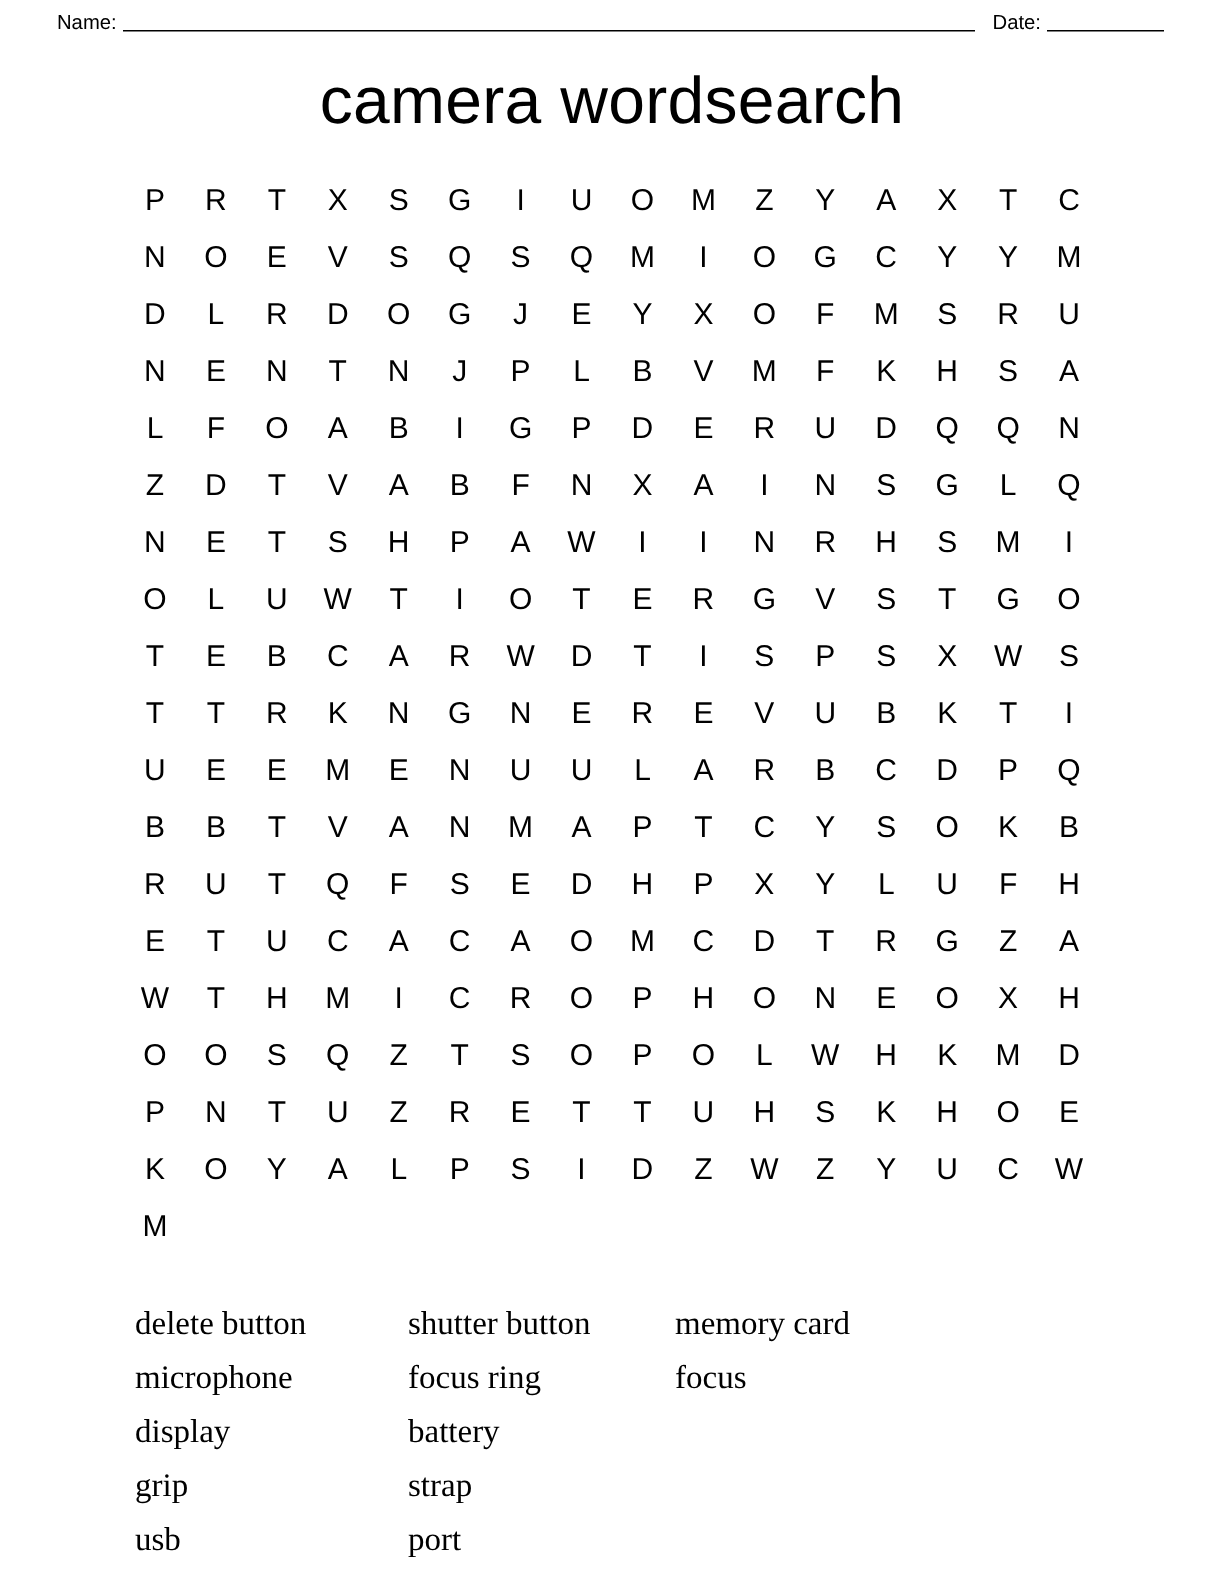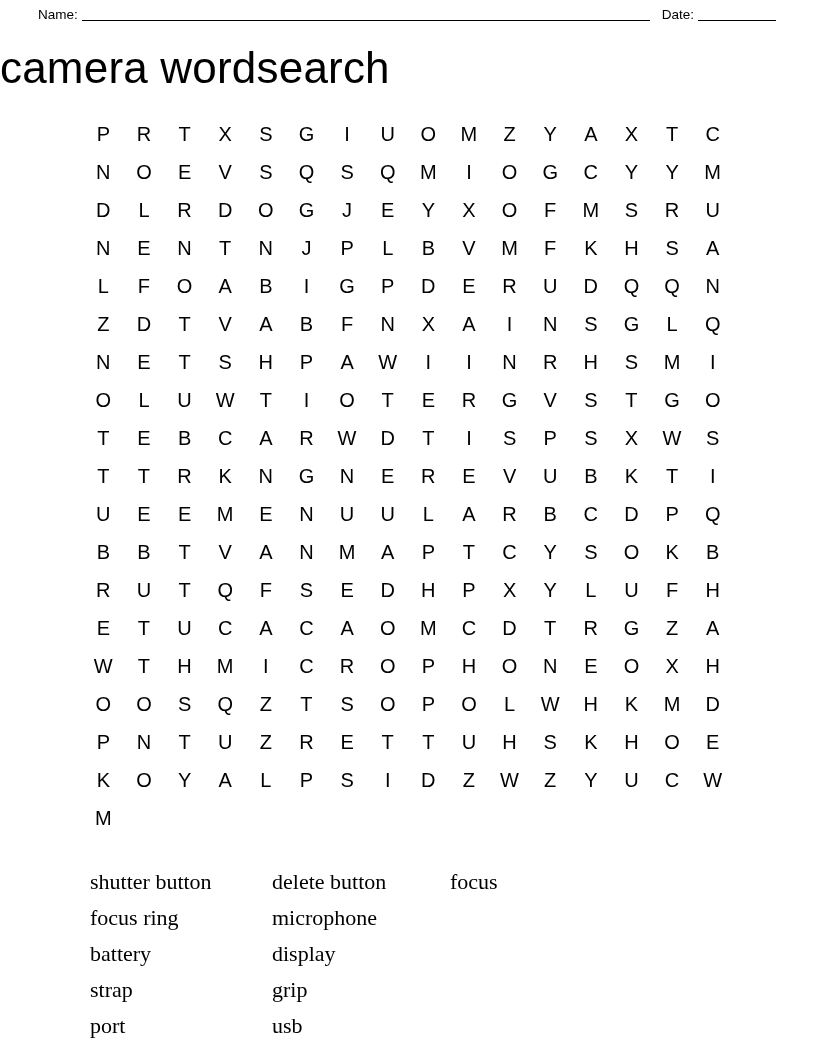--- a/index.html
+++ b/index.html
@@ -41,20 +41,21 @@
     border-bottom: 1px solid #000;
     height: 13px;
     margin: 0 2px 1px 4px;
   }
   .rule.name { flex: 1 1 auto; }
   .rule.date { width: 78px; flex: 0 0 78px; }
   .date-label { margin-left: 10px; }
 
   
   .title {
+    text-align: center;
     font-family: "Liberation Sans", sans-serif;
     font-weight: 400;
     font-size: 44px;
     letter-spacing: 0.2px;
     margin: 22px 0 0 0;
     line-height: 1.1;
   }
 
   
   .grid {
@@ -391,31 +392,32 @@
       <div class="cell">Z</div>
       <div class="cell">Y</div>
       <div class="cell">U</div>
       <div class="cell">C</div>
       <div class="cell">W</div>
       <div class="cell">M</div>
     </div>
 
   <div class="wordlist" id="wordlist">
       <div class="wl-col">
+        <div class="wl-item">delete button</div>
+        <div class="wl-item">microphone</div>
+        <div class="wl-item">display</div>
+        <div class="wl-item">grip</div>
+        <div class="wl-item">usb</div>
+      </div>
+      <div class="wl-col">
         <div class="wl-item">shutter button</div>
         <div class="wl-item">focus ring</div>
         <div class="wl-item">battery</div>
         <div class="wl-item">strap</div>
         <div class="wl-item">port</div>
       </div>
       <div class="wl-col">
-        <div class="wl-item">delete button</div>
-        <div class="wl-item">microphone</div>
-        <div class="wl-item">display</div>
-        <div class="wl-item">grip</div>
-        <div class="wl-item">usb</div>
-      </div>
-      <div class="wl-col">
+        <div class="wl-item">memory card</div>
         <div class="wl-item">focus</div>
       </div>
     </div>
 
 </div>
 
 </body></html>

